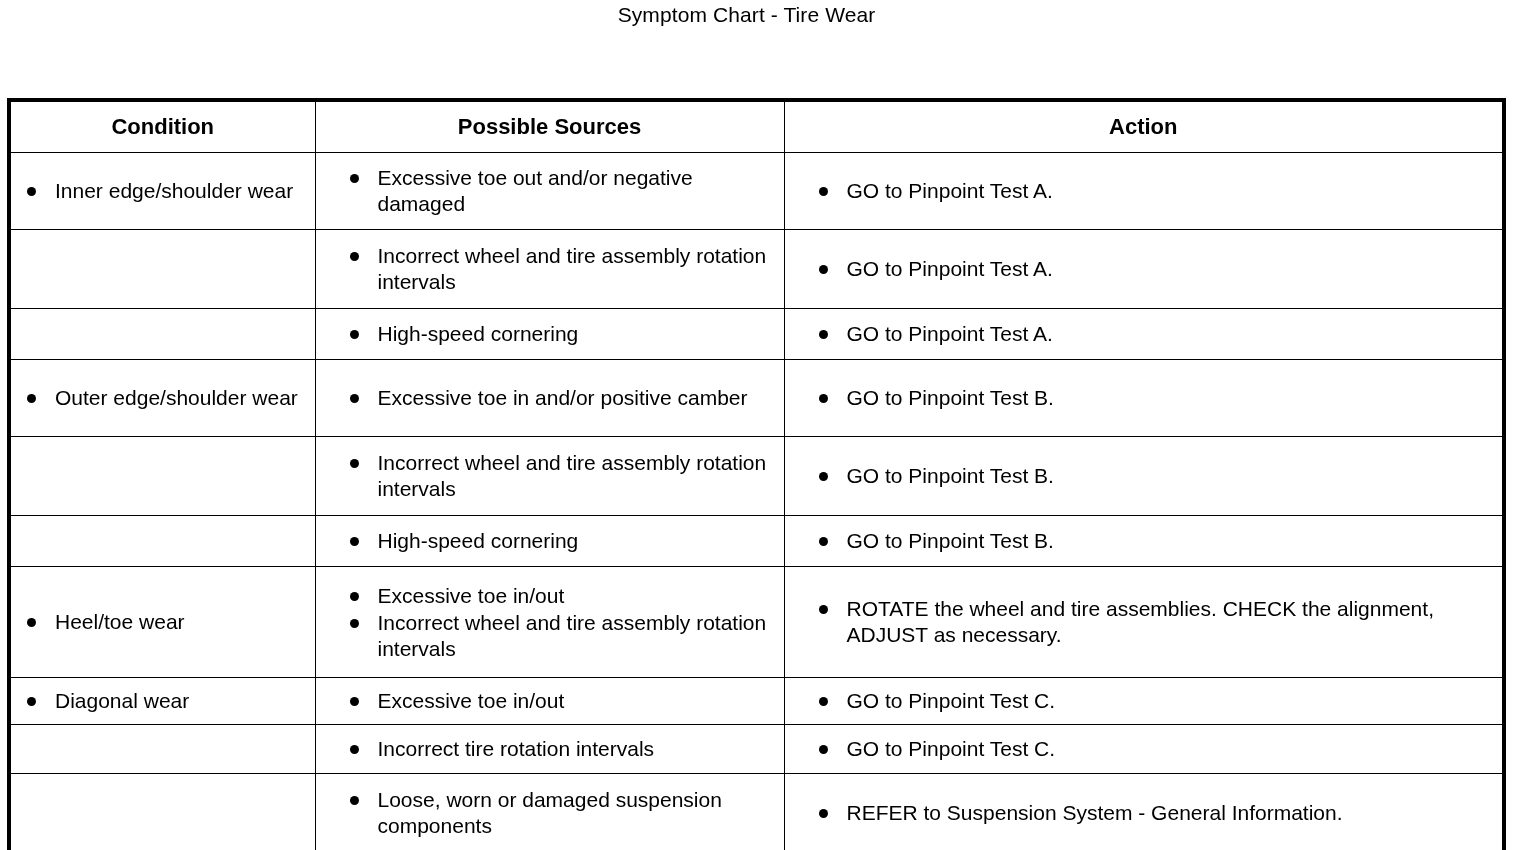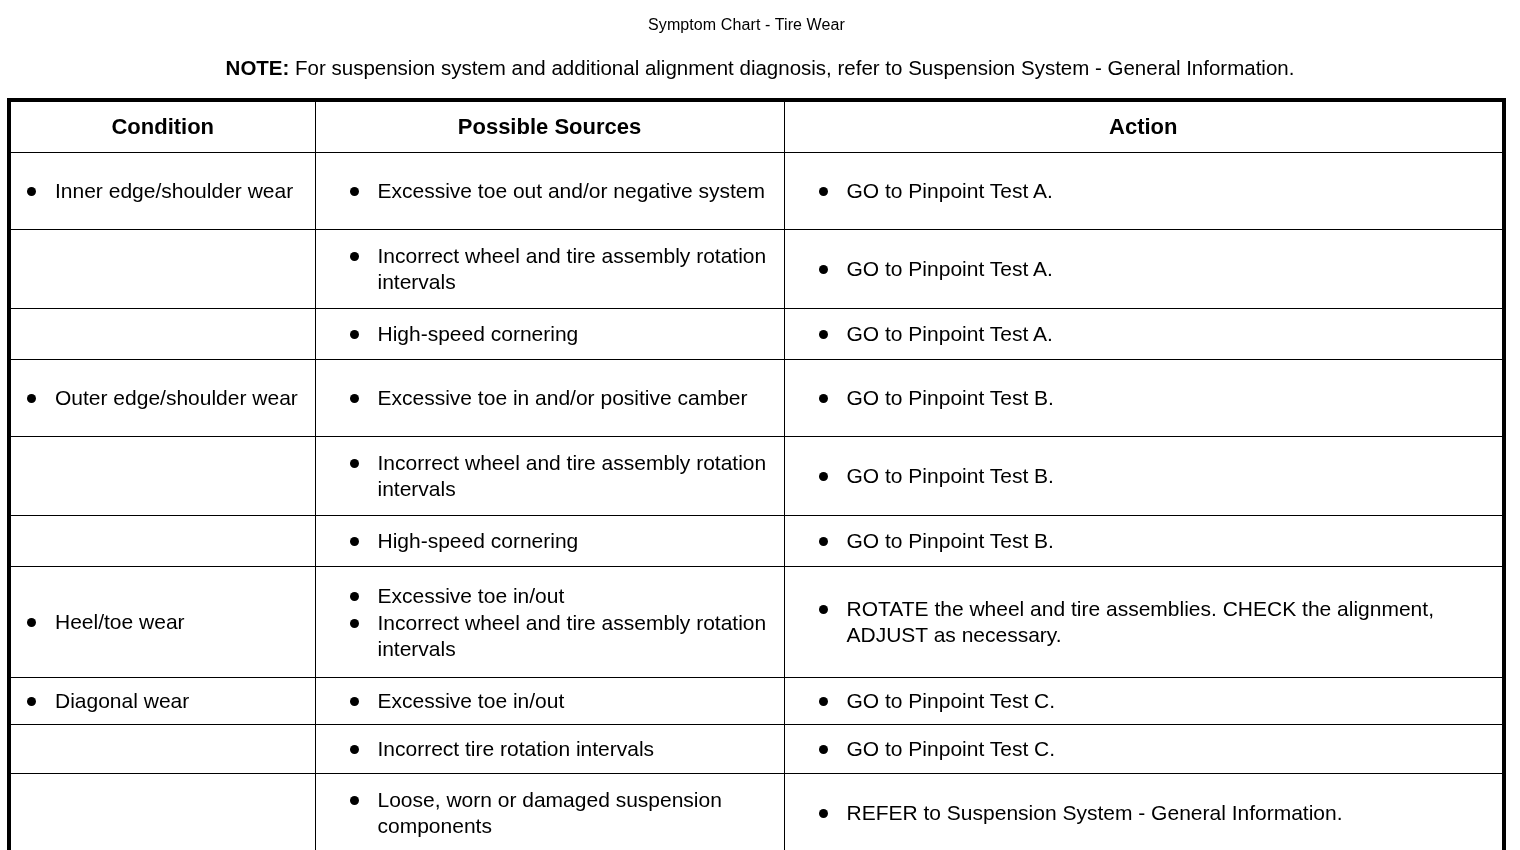--- a/index.html
+++ b/index.html
@@ -14,25 +14,25 @@
     color: #000000;
     overflow: hidden;
   }
   .page {
     position: relative;
     width: 1520px;
     height: 850px;
   }
   .doc-title {
     position: absolute;
-    top: 12px;
+    top: 2px;
     left: 0;
     width: 1493px;
     text-align: center;
-    font-size: 16px;
+    font-size: 21px;
     line-height: 26px;
     letter-spacing: 0.1px;
   }
   .note-line {
     position: absolute;
     top: 55px;
     left: 0;
     width: 1520px;
     text-align: center;
     font-size: 20.5px;
@@ -117,21 +117,20 @@
   tr.r1 td.src-cell, tr.r2 td.src-cell, tr.r4 td.src-cell,
   tr.r5 td.src-cell, tr.r7 td.src-cell, tr.r10 td.src-cell { vertical-align: middle; }
 </style>
 </head>
 <body>
 
 <div class="page">
 
   <div class="doc-title">Symptom Chart - Tire Wear</div>
 
-  <div class="note-line"><span class="note-label">NOTE:</span><span> For suspension system and additional alignment diagnosis, refer to Suspension System - General Information.</span></div>
 
   <table class="symptom-table">
     <colgroup>
       <col class="c-cond">
         <col class="c-src">
         <col class="c-act">
     </colgroup>
     <thead>
       <tr>
         <th>Condition</th>
@@ -145,21 +144,21 @@
         <td class="cond-cell">
           <div class="cell">
             <ul class="bullets">
               <li><span class="dot"></span><span>Inner edge/shoulder wear</span></li>
             </ul>
           </div>
         </td>
         <td class="src-cell">
           <div class="cell pad-src">
             <ul class="bullets">
-              <li><span class="dot"></span><span>Excessive toe out and/or negative system</span></li>
+              <li><span class="dot"></span><span>Excessive toe out and/or negative damaged</span></li>
             </ul>
           </div>
         </td>
         <td class="act-cell">
           <div class="cell pad-act">
             <ul class="bullets">
               <li><span class="dot"></span><span>GO to Pinpoint Test A.</span></li>
             </ul>
           </div>
         </td>

